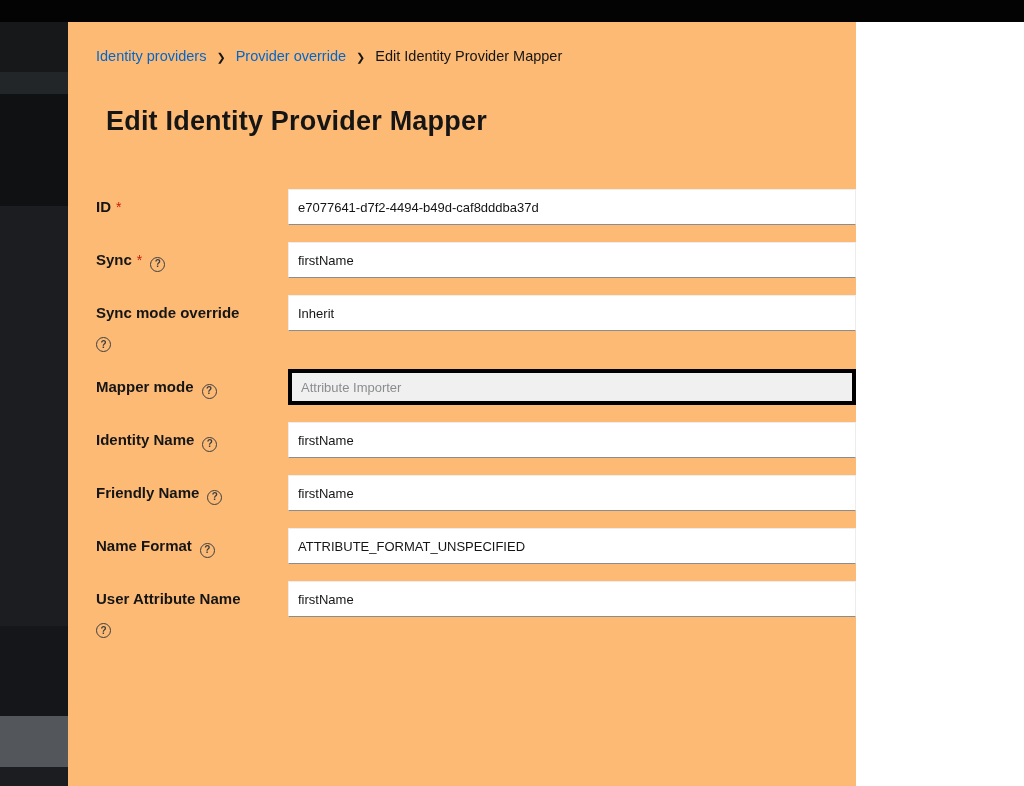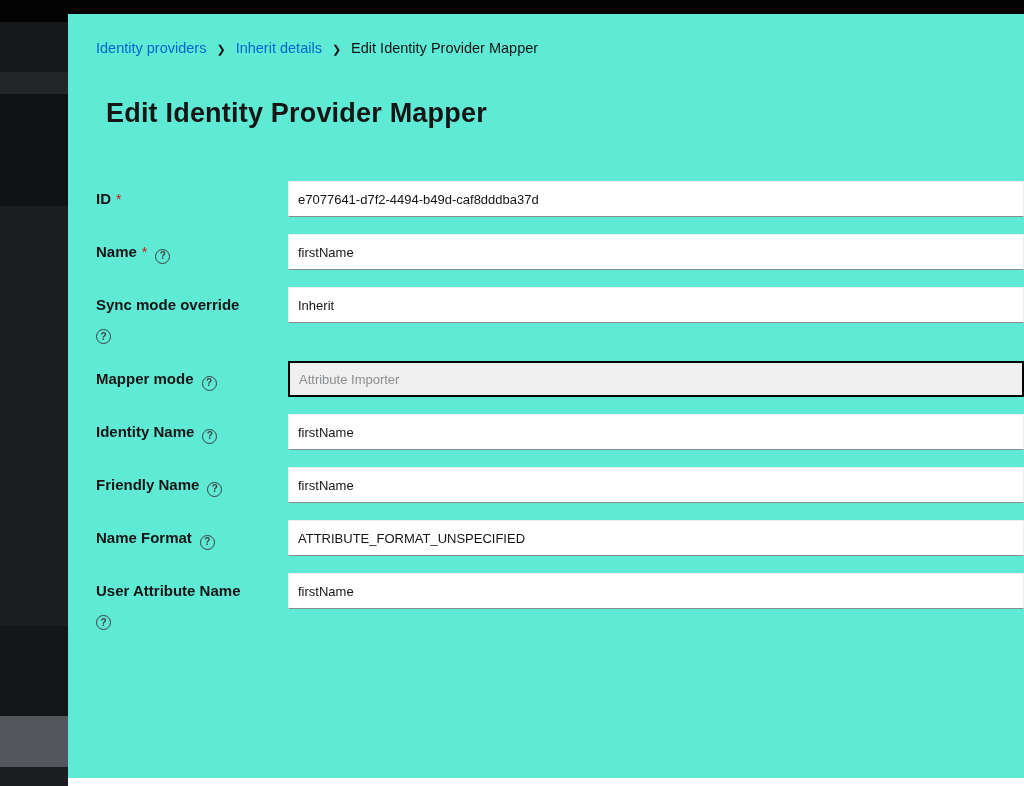--- a/index.html
+++ b/index.html
@@ -29,23 +29,23 @@
   .sb-1 { height: 50px;  background: #17181a; }
   .sb-2 { height: 22px;  background: #232629; }
   .sb-3 { height: 112px; background: #101113; }
   .sb-4 { height: 420px; background: #1b1d20; }
   .sb-5 { height: 90px;  background: #141619; }
   .sb-6 { height: 51px;  background: #53565a; }
   .sb-7 { height: 19px;  background: #1b1d20; }
 
   
   .main {
-    position: absolute; top: 14px; left: 68px;
-    width: 956px; height: 764px;
-    background: #5eead4;
+    position: absolute; top: 22px; left: 68px;
+    width: 788px; height: 764px;
+    background: #fdba74;
     padding: 26px 0 0 28px;
   }
 
   
   .breadcrumb {
     display: flex; align-items: center;
     font-size: 14.5px;
     gap: 10px;
   }
   .crumb-link { color: #0066cc; text-decoration: none; cursor: pointer; }
@@ -118,21 +118,21 @@
     font-size: 13px;
     color: #151515;
     background: #ffffff;
     border: 1px solid #ededed;
     border-bottom: 1px solid #8a8d90;
     outline: none;
   }
   .pf-input.pf-disabled {
     background: #f0f0f0;
     color: #8a8d90;
-    border: 2px solid #000000;
+    border: 4px solid #000000;
   }
 </style>
 </head>
 <body>
 
 <div class="masthead"></div>
 
 <div class="sidebar">
   <div class="sb-block sb-1"></div>
   <div class="sb-block sb-2"></div>
@@ -141,21 +141,21 @@
   <div class="sb-block sb-5"></div>
   <div class="sb-block sb-6"></div>
   <div class="sb-block sb-7"></div>
 </div>
 
 <div class="main">
 
   <nav class="breadcrumb">
     <a class="crumb-link">Identity providers</a>
     <span class="crumb-sep">❯</span>
-    <a class="crumb-link">Inherit details</a>
+    <a class="crumb-link">Provider override</a>
     <span class="crumb-sep">❯</span>
     <span class="crumb-current">Edit Identity Provider Mapper</span>
   </nav>
 
   <h1 class="page-title">Edit Identity Provider Mapper</h1>
 
   <form class="mapper-form" id="mapper-form">
   <div class="form-row">
     <div class="label-col">
       <div class="label-line">
@@ -163,21 +163,21 @@
       </div>
     </div>
     <div class="input-col">
       <input class="pf-input" type="text" value="e7077641-d7f2-4494-b49d-caf8dddba37d" style="">
     </div>
   </div>
 
   <div class="form-row">
     <div class="label-col">
       <div class="label-line">
-        <span class="lbl-text">Name</span><span class="req-star">*</span><span class="help-icon">?</span>
+        <span class="lbl-text">Sync</span><span class="req-star">*</span><span class="help-icon">?</span>
       </div>
     </div>
     <div class="input-col">
       <input class="pf-input" type="text" value="firstName" style="">
     </div>
   </div>
 
   <div class="form-row help-below">
     <div class="label-col">
       <div class="label-line">

